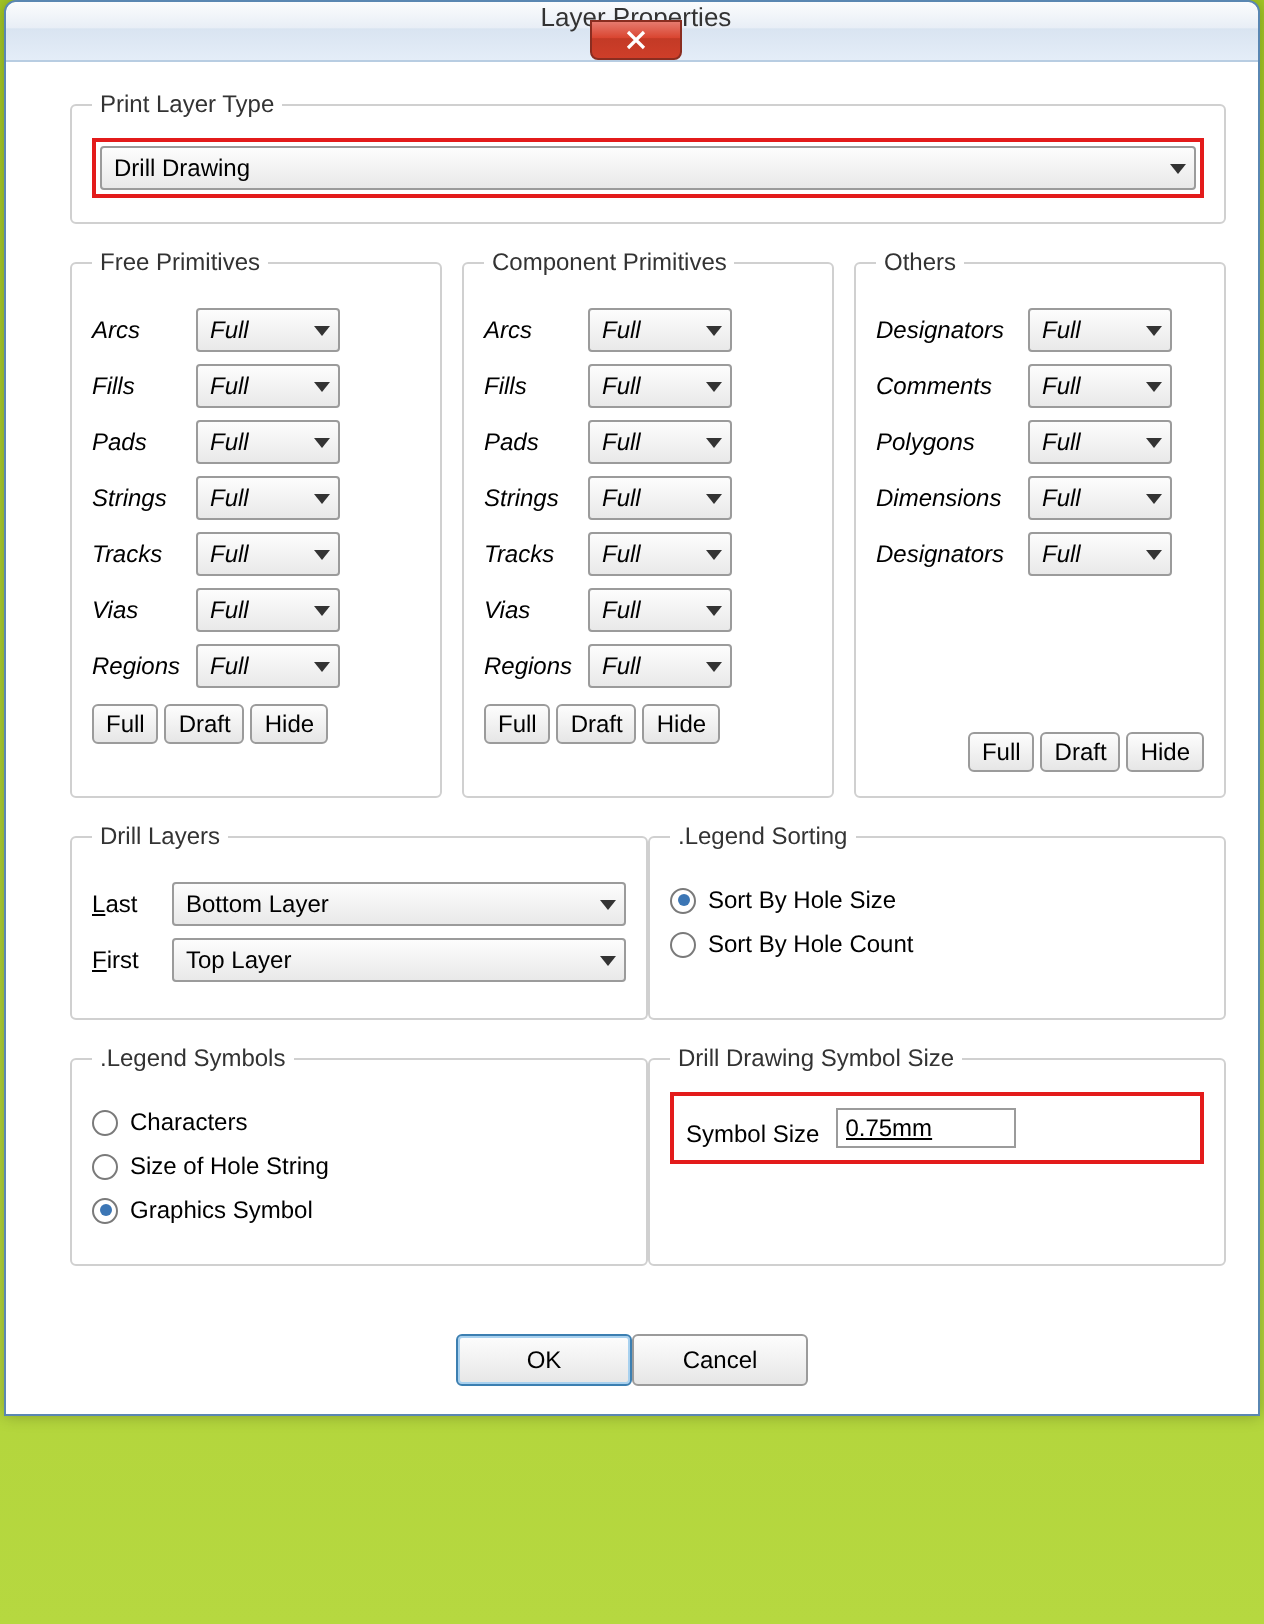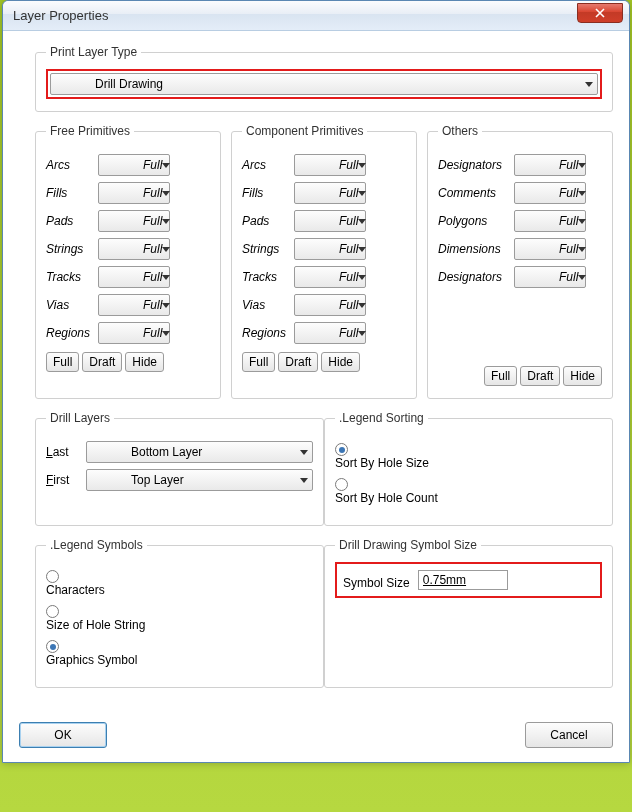--- a/index.html
+++ b/index.html
@@ -1,49 +1,49 @@
 <!DOCTYPE html>
 <html><head>
 <meta charset="utf-8">
 <style>
 * { box-sizing: border-box; margin: 0; padding: 0; }
 body { font-family: "Segoe UI", Tahoma, sans-serif; font-size: 12px; background: linear-gradient(to bottom, #a4c826 0%, #b6d840 100%); width: 632px; height: 812px; overflow: hidden; }
 .window { width: 628px; margin: 0 auto; background: #fff; border: 1px solid #5a87b2; border-radius: 6px 6px 0 0; box-shadow: 0 0 8px rgba(0,0,0,.25); }
-.titlebar { height: 30px; background: linear-gradient(to bottom, #fbfcfd 0%, #e8eef6 45%, #d9e4f1 46%, #e4edf8 100%); border-bottom: 1px solid #b8cde2; border-radius: 6px 6px 0 0; display: flex; align-items: center; padding: 0 6px 0 10px; }
+.titlebar { height: 30px; background: linear-gradient(to bottom, #fbfcfd 0%, #e8eef6 45%, #d9e4f1 46%, #e4edf8 100%); border-bottom: 1px solid #b8cde2; border-radius: 6px 6px 0 0; display: flex; align-items: center; padding: 0 6px 0 10px; flex-direction: column; }
 .titlebar .title { flex: 1; color: #333; font-size: 13px; }
 .close-btn { width: 46px; height: 20px; background: linear-gradient(to bottom, #e67a6e 0%, #d9442f 45%, #c33a26 46%, #cf3e29 100%); border: 1px solid #8a2d20; border-radius: 0 0 4px 4px; margin-top: -6px; display: flex; align-items: center; justify-content: center; color: #fff; font-weight: bold; cursor: pointer; }
 .close-btn svg { width: 10px; height: 10px; }
 .content { padding: 14px 16px 12px 32px; }
 fieldset { border: 1px solid #d0d0d0; border-radius: 3px; padding: 10px 10px 12px 10px; margin-bottom: 12px; position: relative; }
 legend { padding: 0 4px; color: #333; font-size: 12px; }
 .hl-red { border: 2px solid #e31b1b; padding: 2px; }
 .dropdown { display: flex; align-items: center; background: linear-gradient(to bottom,#fdfdfd,#e9e9e9); border: 1px solid #9b9b9b; border-radius: 2px; height: 22px; padding: 0 4px 0 6px; cursor: pointer; }
-.dropdown .val { flex: 1; margin-left: 38px; }
+.dropdown .val { flex: 1; }
 .dropdown .arrow { width: 0; height: 0; border-left: 4px solid transparent; border-right: 4px solid transparent; border-top: 5px solid #333; }
 .small-dd { width: 72px; }
 .row3 { display: flex; gap: 10px; }
 .col { flex: 1; }
 .prim-row { display: flex; align-items: center; margin: 6px 0; font-style: italic; }
 .prim-row .lbl { width: 52px; }
 .others .prim-row .lbl { width: 76px; }
 .btnrow { display: flex; gap: 3px; margin-top: 8px; }
 .mini-btn { background: linear-gradient(to bottom,#fdfdfd,#e6e6e6); border: 1px solid #9b9b9b; border-radius: 3px; padding: 2px 6px; font-size: 12px; cursor: pointer; }
 .others .btnrow { justify-content: flex-end; }
 .row2 { display: flex; }
 .row2 > fieldset { flex: 1; }
 .drill-row { display: flex; align-items: center; margin: 6px 0; }
 .drill-row .lbl { width: 40px; }
 .drill-row .u { text-decoration: underline; }
 .wide-dd { flex: 1; }
-.radio-row { display: flex; align-items: flex-start; margin: 8px 0; flex-direction: column; }
+.radio-row { display: flex; align-items: center; margin: 8px 0; }
 .radio-row .radio { width: 13px; height: 13px; border: 1px solid #7a7a7a; border-radius: 50%; background: #fff; margin-right: 6px; display: flex; align-items: center; justify-content: center; }
 .radio-row .radio.checked::after { content: ""; width: 6px; height: 6px; background: #3c76b5; border-radius: 50%; display: block; }
 .sym-row { display: flex; align-items: flex-end; gap: 8px; }
 .sym-row input { width: 90px; height: 20px; border: 1px solid #9b9b9b; padding: 0 4px; font-size: 12px; text-decoration: underline; }
-.footer { display: flex; justify-content: space-between; padding: 10px 16px 14px; }
+.footer { display: flex; justify-content: center; padding: 10px 16px 14px; }
 .dlg-btn { width: 88px; height: 26px; border: 1px solid #9b9b9b; border-radius: 3px; background: linear-gradient(to bottom,#fdfdfd,#e6e6e6); cursor: pointer; font-size: 12px; }
 .dlg-btn.default { border: 1px solid #3c7fb1; box-shadow: 0 0 0 1px #a8d1ef inset; }
 </style>
 </head>
 <body>
 
 <div class="window">
   <div class="titlebar">
     <div class="title">Layer Properties</div>
     <div class="close-btn">

